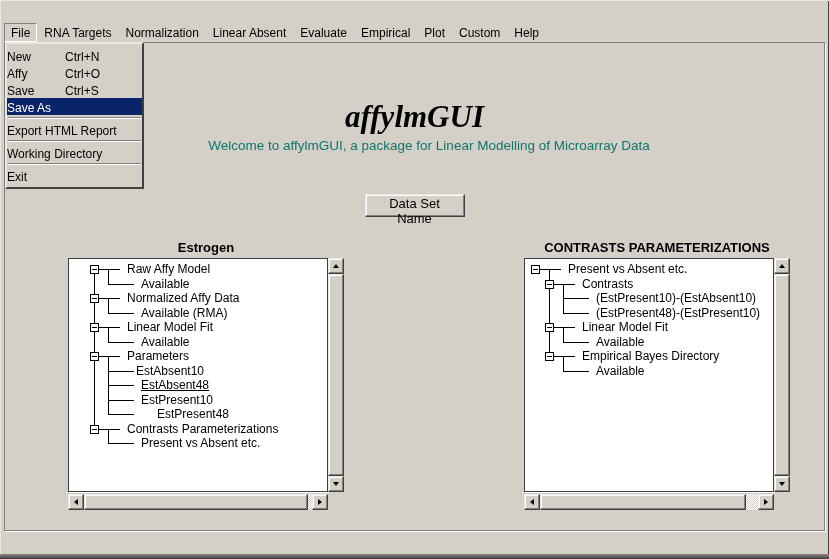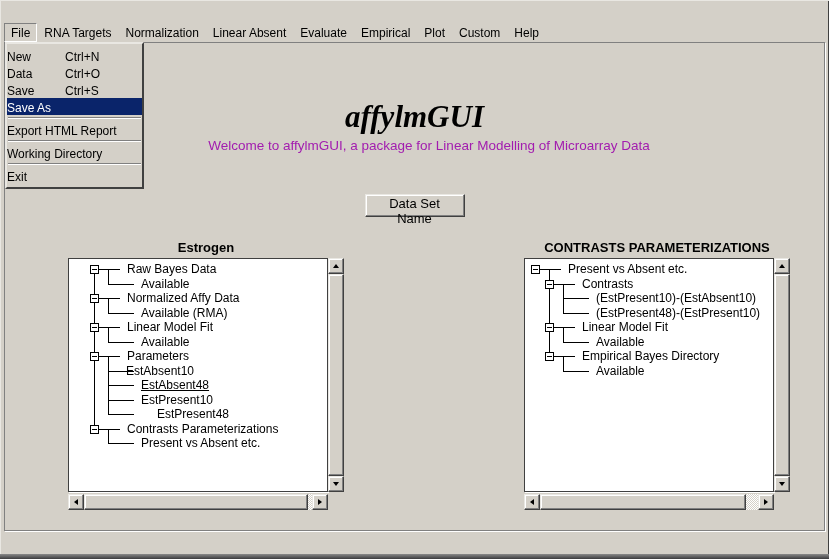--- a/index.html
+++ b/index.html
@@ -37,21 +37,21 @@
   .mb-active{border-color:#808080 #fff #fff #808080;}
   
   .content{
     position:absolute;left:4px;top:42px;width:821px;height:489px;
     border:1px solid #808080;box-shadow:1px 1px 0 #fff;background:var(--window-bg,#d4d0c8);
   }
   .heading{
     position:absolute;left:0;top:56px;width:100%;text-align:center;
     font-family:"Liberation Serif",serif;font-style:italic;font-weight:bold;font-size:31px;color:#000;
   }
-  .welcome{position:absolute;left:0;top:95px;width:100%;text-align:center;font-size:13.5px;color:#a21caf;padding-left:29px;}
+  .welcome{position:absolute;left:0;top:95px;width:100%;text-align:center;font-size:13.5px;color:#0f766e;padding-left:29px;}
   .btn{
     background:#d4d0c8;border:1px solid;border-color:#e9e7e2 #404040 #404040 #e9e7e2;
     box-shadow:inset -1px -1px 0 #808080, inset 1px 1px 0 #fff;
     font-family:"Liberation Sans",sans-serif;font-size:13px;color:#000;cursor:default;
   }
   .dataset{position:absolute;left:50%;top:151px;transform:translateX(-50%);width:100px;height:23px;}
   .tree-title{position:absolute;top:197px;height:15px;text-align:center;font-size:13px;font-weight:bold;color:#000;}
   .tree-title.left{left:63px;width:276px;}
   .tree-title.right{left:519px;width:266px;}
   
@@ -132,21 +132,21 @@
     <div class="tree-title left">Estrogen</div>
     <div class="tree-title right">CONTRASTS PARAMETERIZATIONS</div>
 
     <div class="tree-widget left">
       <div class="tree-canvas">
           <div class="tree-row">
             <div class="tseg" style="left: 24px; top: 7px; width: 1px; height: 8px;"></div>
             <div class="tseg" style="left: 29px; top: 7px; width: 21px; height: 1px;"></div>
             <div class="texp" style="left: 20px;"></div>
             <div class="tseg" style="left: 38px; top: 7px; width: 1px; height: 8px;"></div>
-            <span class="tlabel" style="left: 57px;">Raw Bayes Data</span>
+            <span class="tlabel" style="left: 57px;">Raw Affy Model</span>
           </div>
           <div class="tree-row">
             <div class="tseg" style="left: 24px; top: 0px; width: 1px; height: 14.5px;"></div>
             <div class="tseg" style="left: 38px; top: 0px; width: 1px; height: 7px;"></div>
             <div class="tseg" style="left: 38px; top: 7px; width: 26px; height: 1px;"></div>
             <span class="tlabel" style="left: 71px;">Available</span>
           </div>
           <div class="tree-row">
             <div class="tseg" style="left: 24px; top: 0px; width: 1px; height: 7px;"></div>
             <div class="tseg" style="left: 24px; top: 7px; width: 1px; height: 8px;"></div>
@@ -181,21 +181,21 @@
             <div class="tseg" style="left: 29px; top: 7px; width: 21px; height: 1px;"></div>
             <div class="texp" style="left: 20px;"></div>
             <div class="tseg" style="left: 38px; top: 7px; width: 1px; height: 8px;"></div>
             <span class="tlabel" style="left: 57px;">Parameters</span>
           </div>
           <div class="tree-row">
             <div class="tseg" style="left: 24px; top: 0px; width: 1px; height: 14.5px;"></div>
             <div class="tseg" style="left: 38px; top: 0px; width: 1px; height: 7px;"></div>
             <div class="tseg" style="left: 38px; top: 7px; width: 1px; height: 8px;"></div>
             <div class="tseg" style="left: 38px; top: 7px; width: 26px; height: 1px;"></div>
-            <span class="tlabel" style="left: 56px;">EstAbsent10</span>
+            <span class="tlabel" style="left: 66px;">EstAbsent10</span>
           </div>
           <div class="tree-row">
             <div class="tseg" style="left: 24px; top: 0px; width: 1px; height: 14.5px;"></div>
             <div class="tseg" style="left: 38px; top: 0px; width: 1px; height: 7px;"></div>
             <div class="tseg" style="left: 38px; top: 7px; width: 1px; height: 8px;"></div>
             <div class="tseg" style="left: 38px; top: 7px; width: 26px; height: 1px;"></div>
             <span class="tlabel" style="left: 71px; text-decoration: underline;">EstAbsent48</span>
           </div>
           <div class="tree-row">
             <div class="tseg" style="left: 24px; top: 0px; width: 1px; height: 14.5px;"></div>
@@ -323,21 +323,21 @@
       <div class="sb-corner"></div>
     </div>
   </div>
 
   <div class="file-menu">
       <div class="menu-item">
         <span class="mi-label">New</span>
         <span class="mi-accel">Ctrl+N</span>
       </div>
       <div class="menu-item">
-        <span class="mi-label">Data</span>
+        <span class="mi-label">Affy</span>
         <span class="mi-accel">Ctrl+O</span>
       </div>
       <div class="menu-item">
         <span class="mi-label">Save</span>
         <span class="mi-accel">Ctrl+S</span>
       </div>
       <div class="menu-item hilite">
         <span class="mi-label">Save As</span>
       </div>
       <div class="menu-sep"></div>

